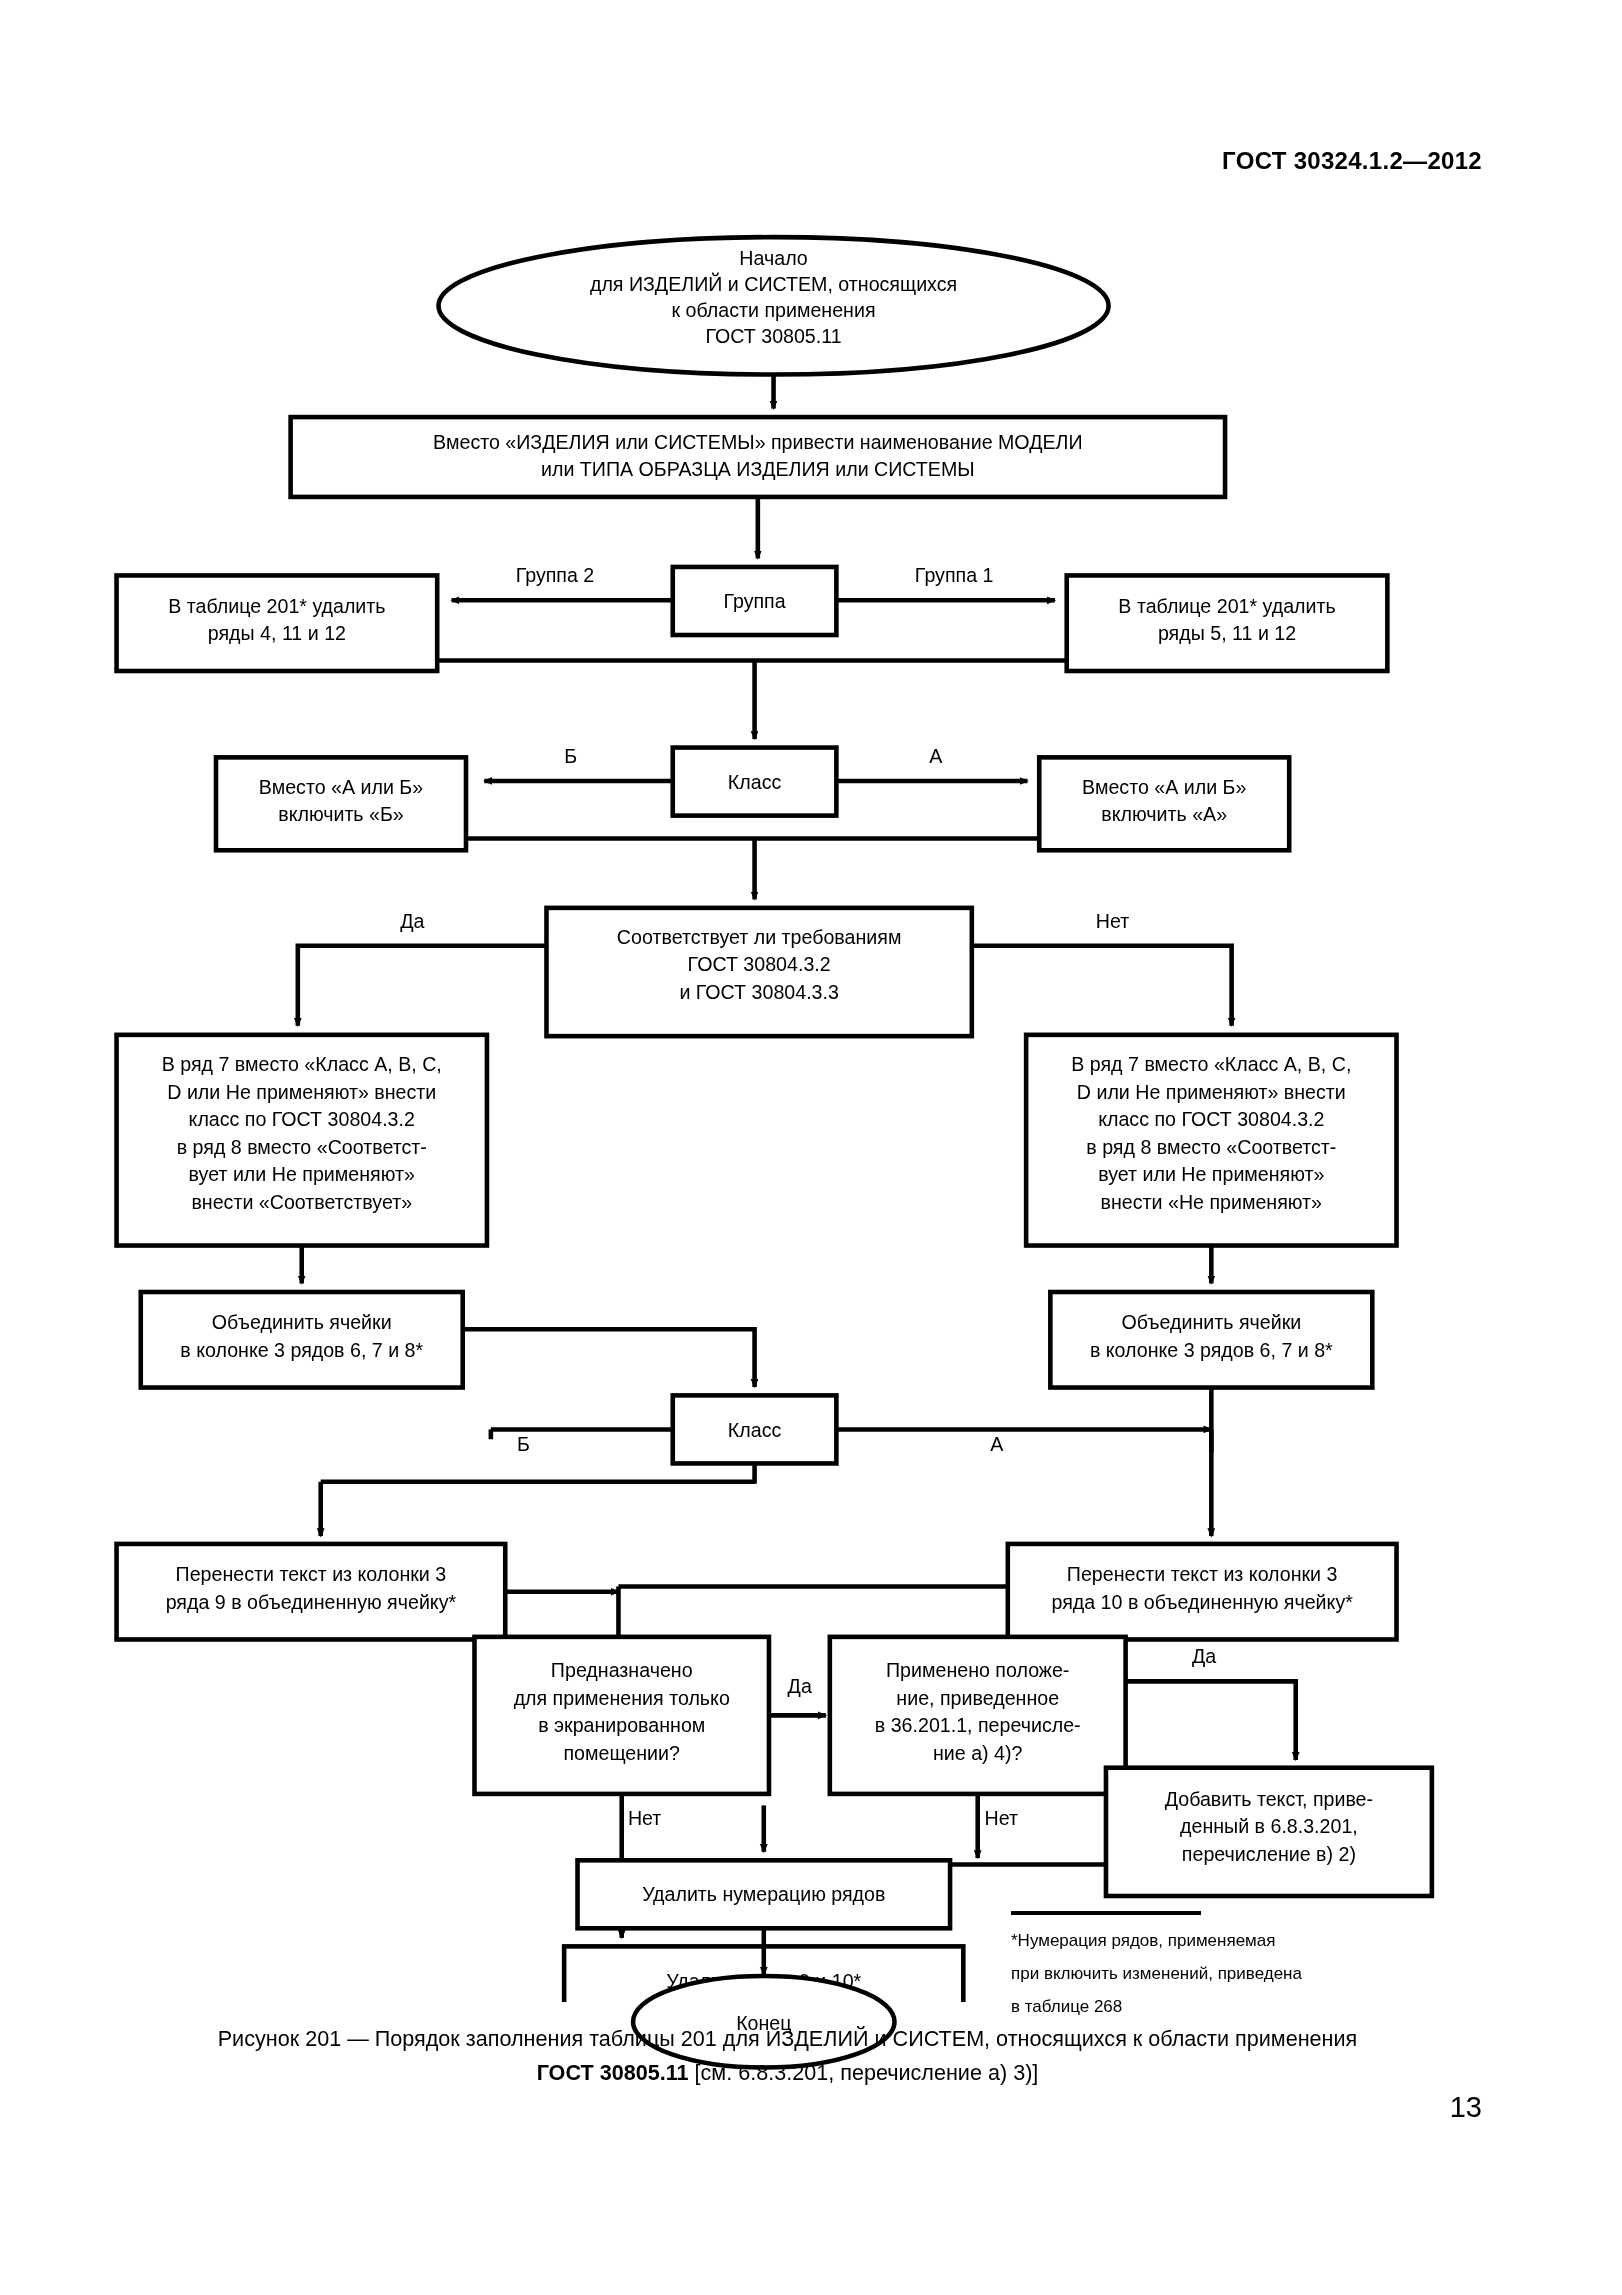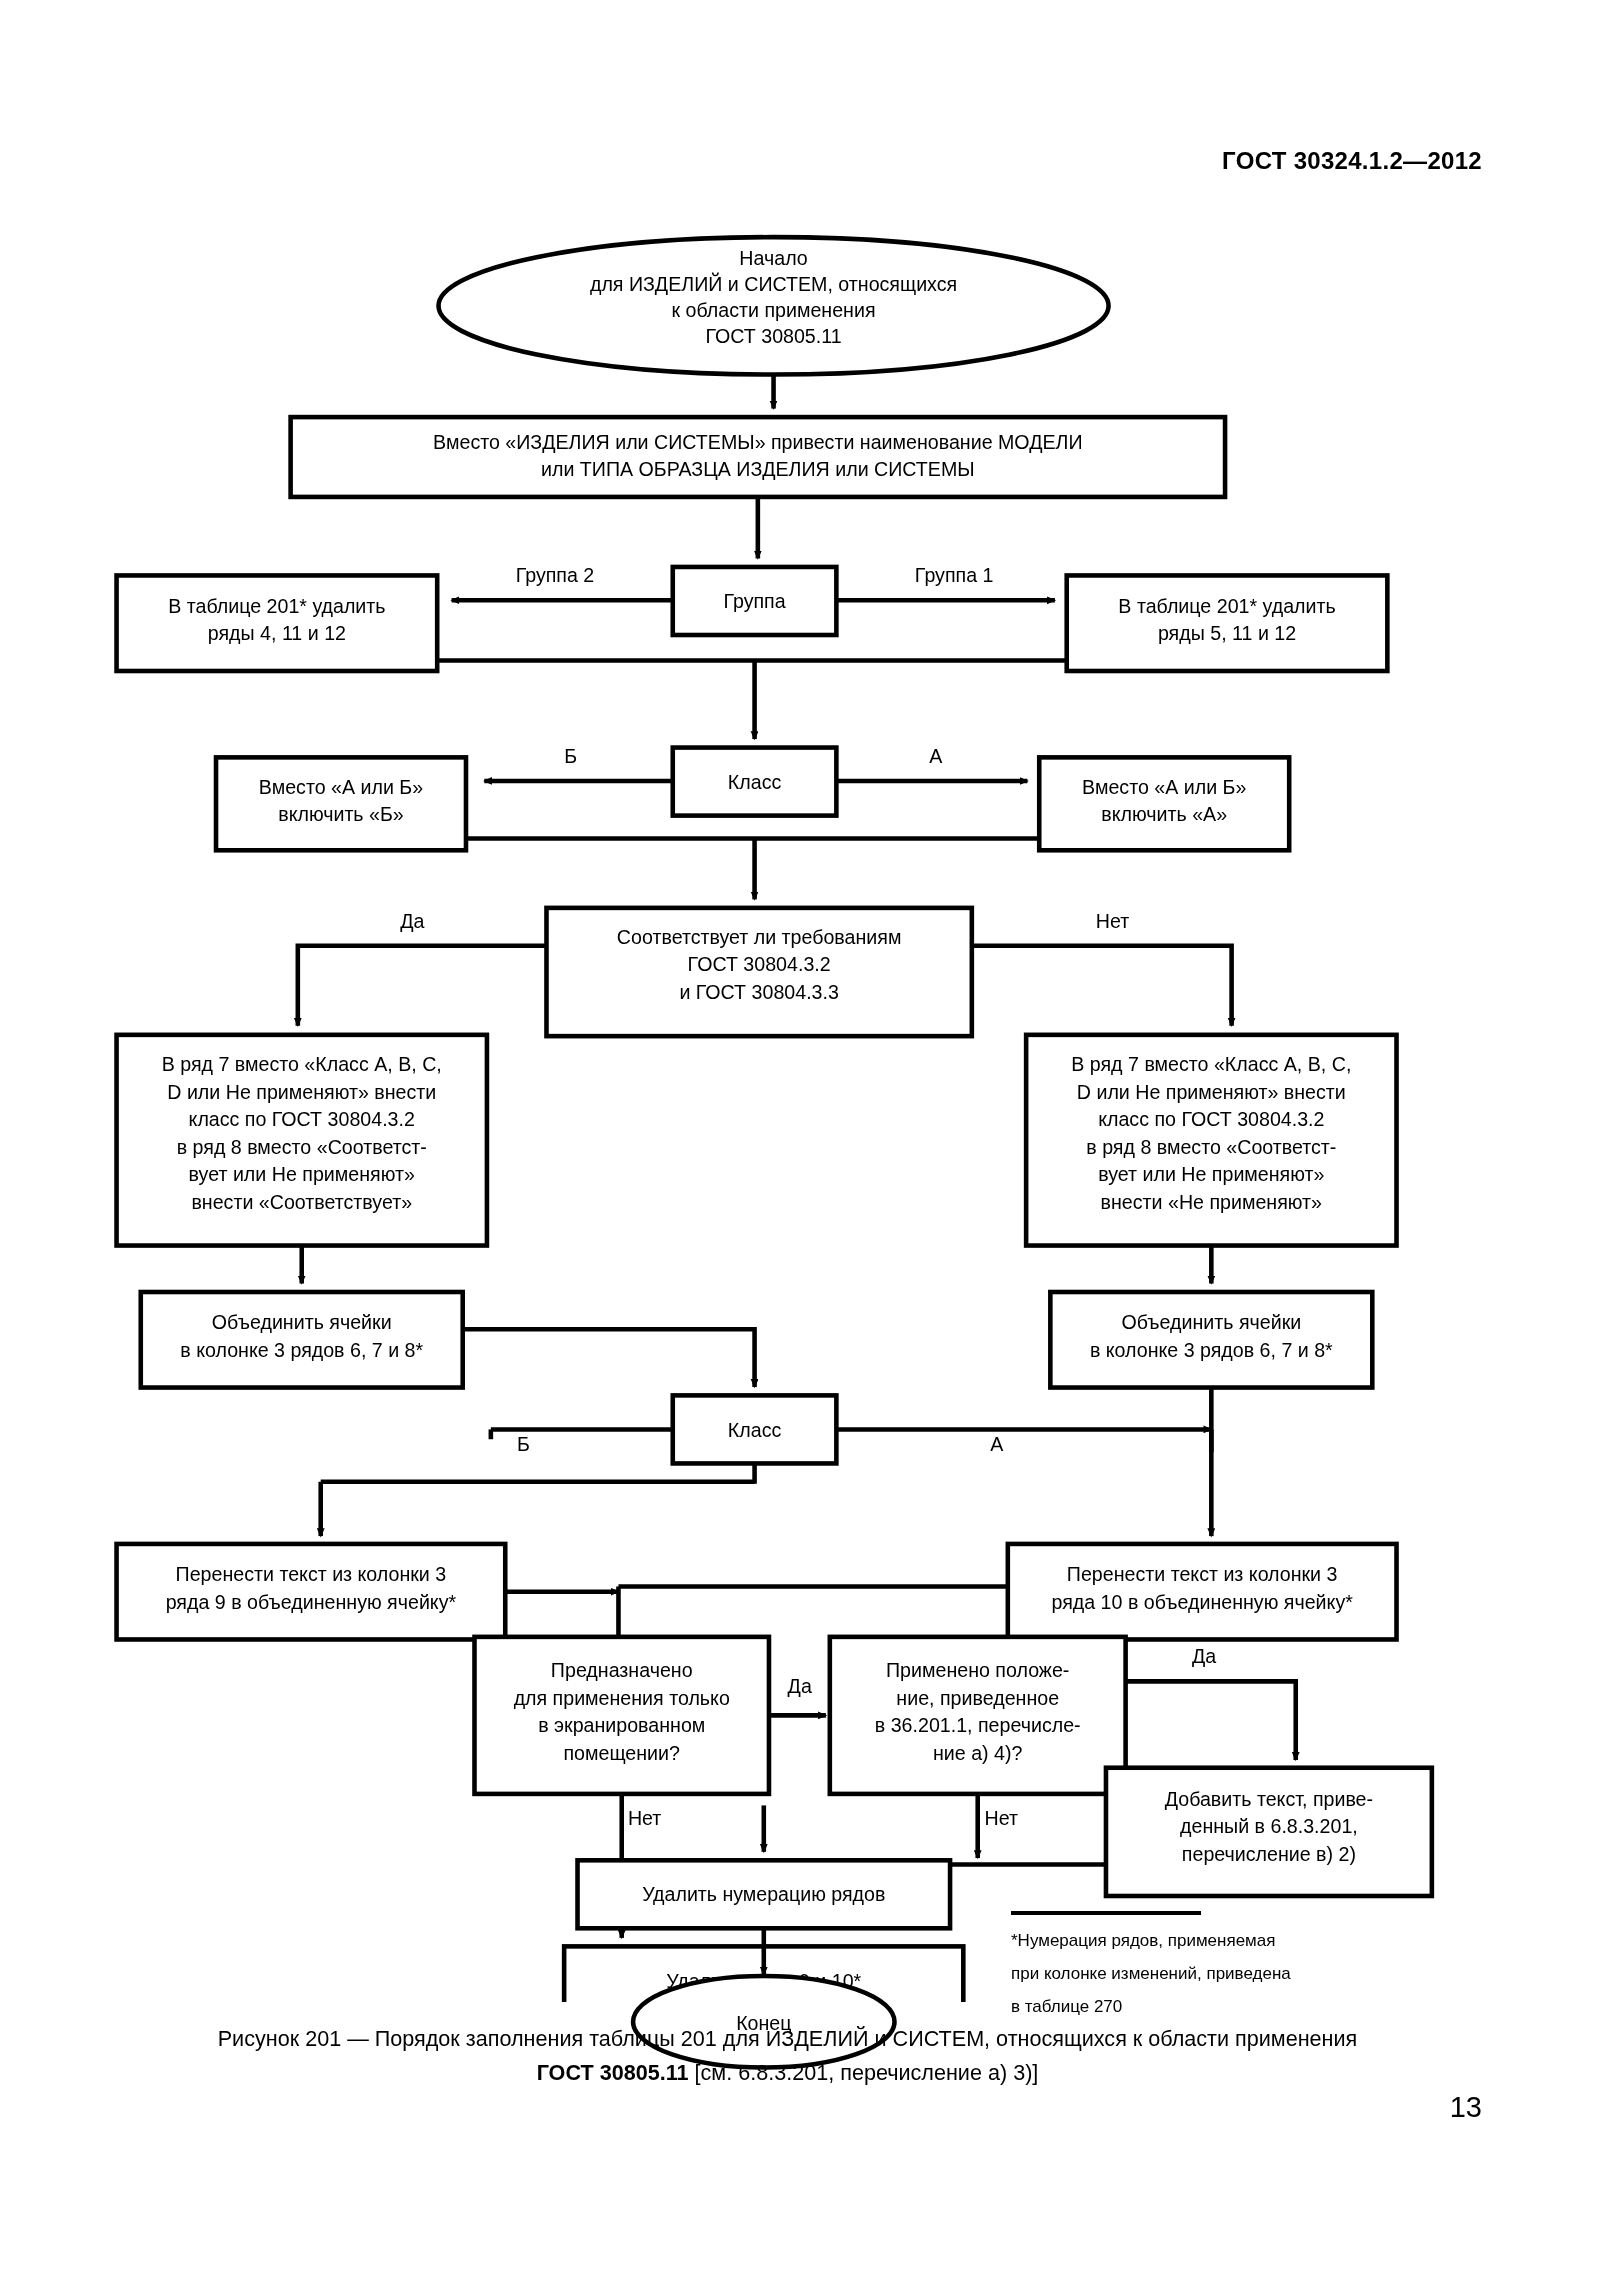--- a/index.html
+++ b/index.html
@@ -210,22 +210,22 @@
     <path class="ln" d="M1167,207 L1167,278" marker-end="url(#ar2)"></path>
 
     <ellipse class="ell" cx="1167" cy="350" rx="200" ry="70"></ellipse>
     <text class="t" x="1167" y="362">Конец</text>
   </svg>
   </div>
 
   <div class="fnote">
     <div class="rule"></div>
     <div>*Нумерация рядов, применяемая</div>
-    <div>при колонке изменений, приведена</div>
-    <div>в таблице 270</div>
+    <div>при включить изменений, приведена</div>
+    <div>в таблице 268</div>
   </div>
 
   <div class="caption">
     <div>Рисунок 201  — Порядок заполнения таблицы 201  для ИЗДЕЛИЙ и СИСТЕМ, относящихся к области применения</div>
     <div><b>ГОСТ 30805.11</b><span>  [см. 6.8.3.201, перечисление а) 3)]</span></div>
   </div>
 
   <div class="pageno">13</div>
 
 </div>

